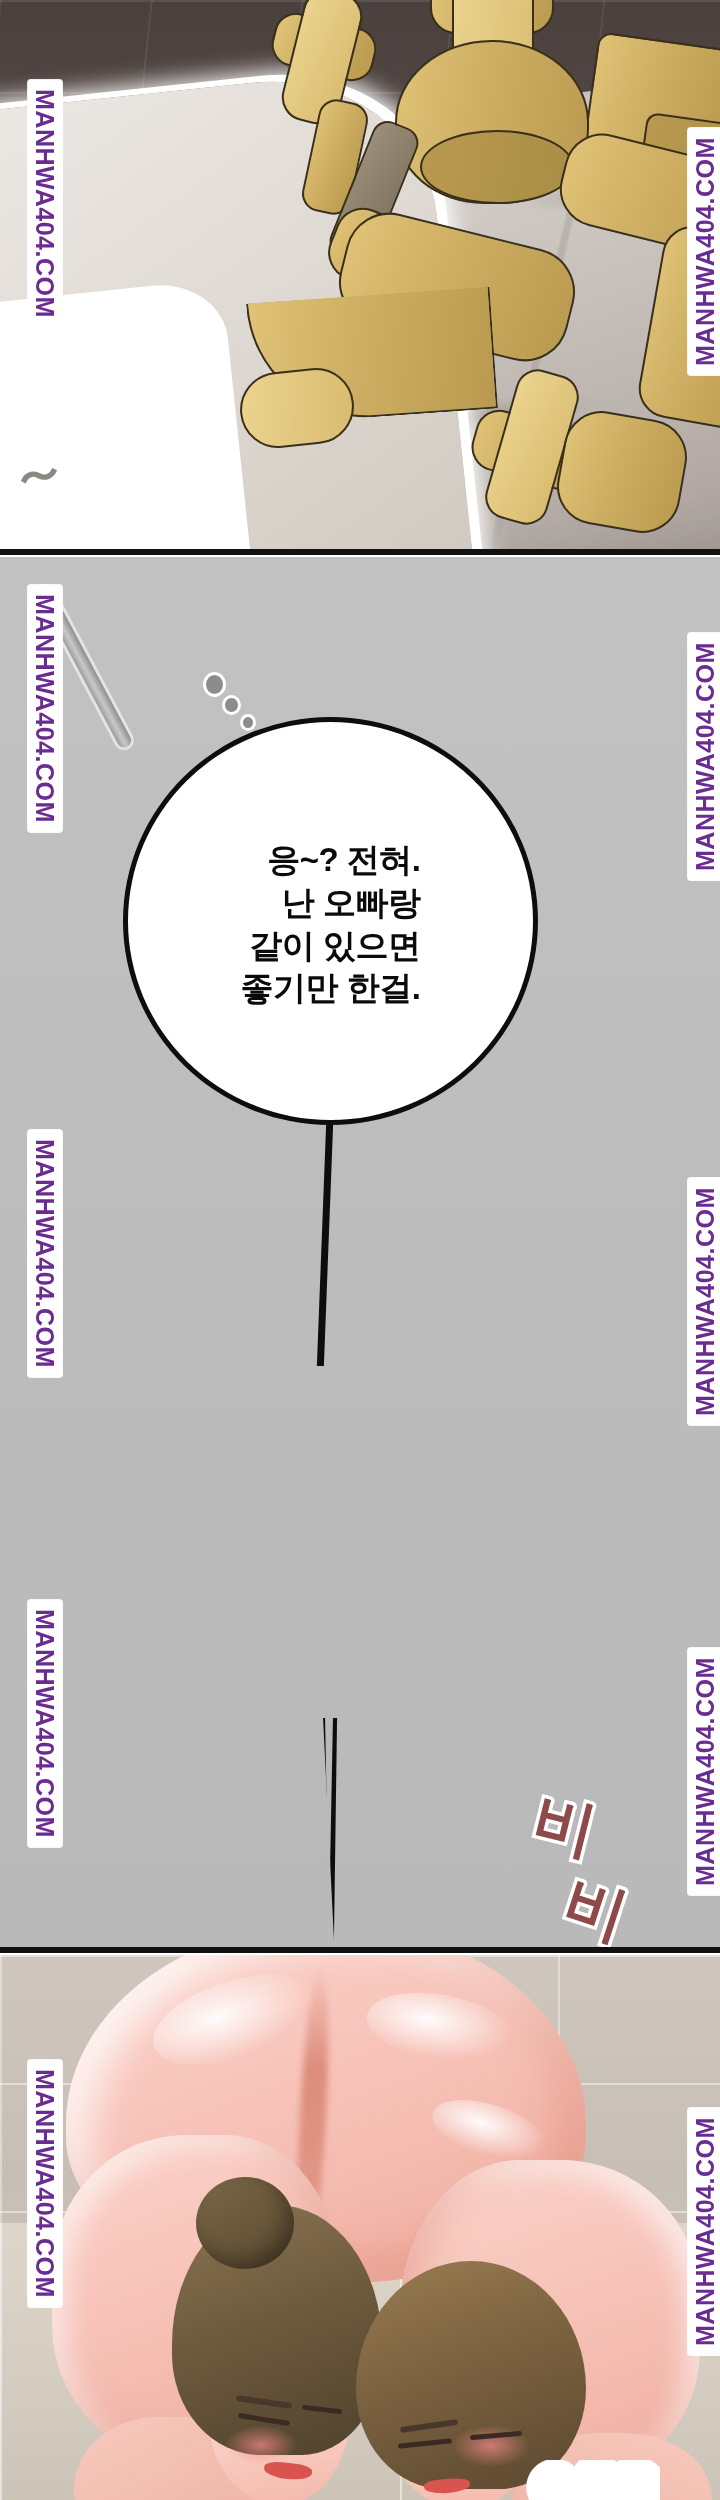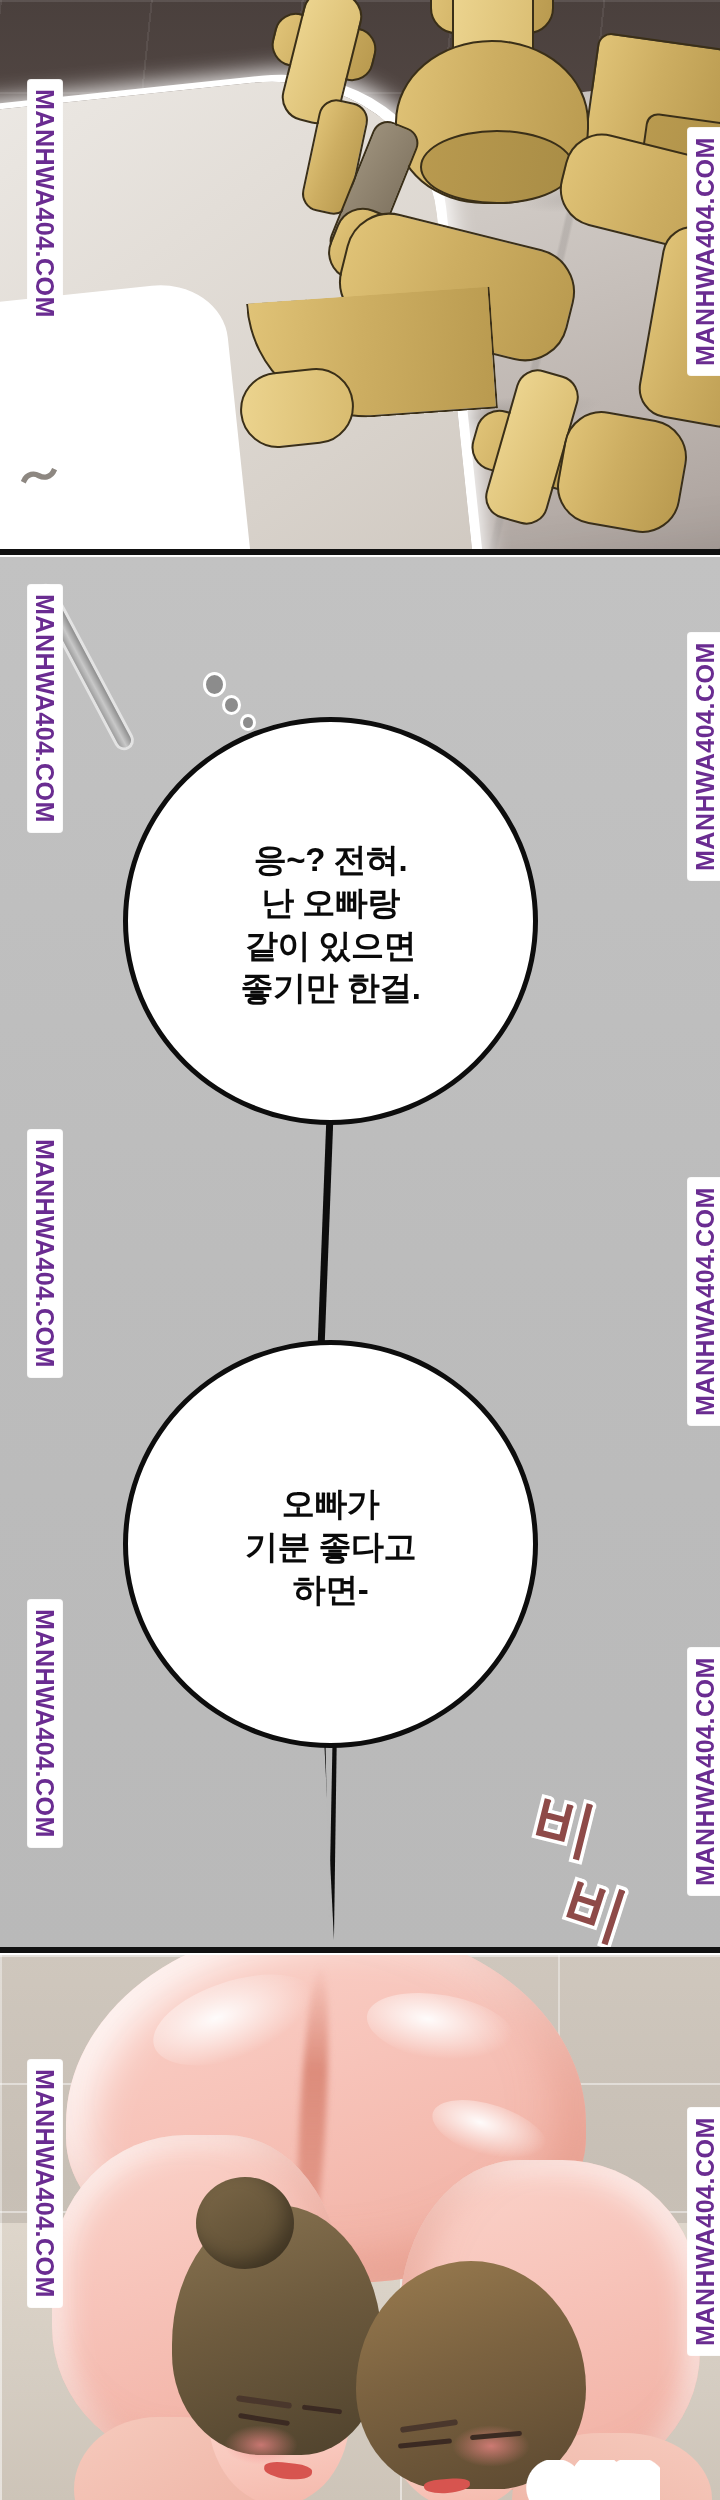--- a/index.html
+++ b/index.html
@@ -121,21 +121,21 @@
     background:#ffffff;
     border:5px solid #0d0d0d;
     border-radius:50%;
     display:flex;align-items:center;justify-content:center;
     box-sizing:border-box;
   }
   #bubble-1{left:123px;top:717px;width:415px;height:408px;}
   #bubble-2{left:123px;top:1340px;width:415px;height:408px;}
 
   .bubble-text{
-    text-align:center;
+    text-align:right;
     color:#0a0a0a;
     font-weight:bold;
     font-size:33px;
     line-height:1.30;
     letter-spacing:-0.5px;
     white-space:pre-line;
     padding:0 26px;
     margin-top:7px;
   }
   #bubble-2 .bubble-text{font-size:33px;}
@@ -361,25 +361,20 @@
   <div class="bubble-tail"></div>
   <div class="bubble-tail-mask"></div>
 
   <div class="bubble" id="bubble-1">
     <div class="bubble-text">응~? 전혀.
 난 오빠랑
 같이 있으면
 좋기만 한걸.</div>
   </div>
 
-  <div class="bubble" id="bubble-2">
-    <div class="bubble-text">오빠가
-기분 좋다고
-하면-</div>
-  </div>
 
   <div class="sfx" id="sfx-1">비</div>
   <div class="sfx" id="sfx-2">비</div>
   <div class="sfx" id="sfx-3">적</div>
 
   <div class="panel-divider" style="top:1947px"></div>
 
   <div class="panel" id="panel-3">
     <div class="bath-tile-bg"></div>
     <div class="bath-floor"></div>

